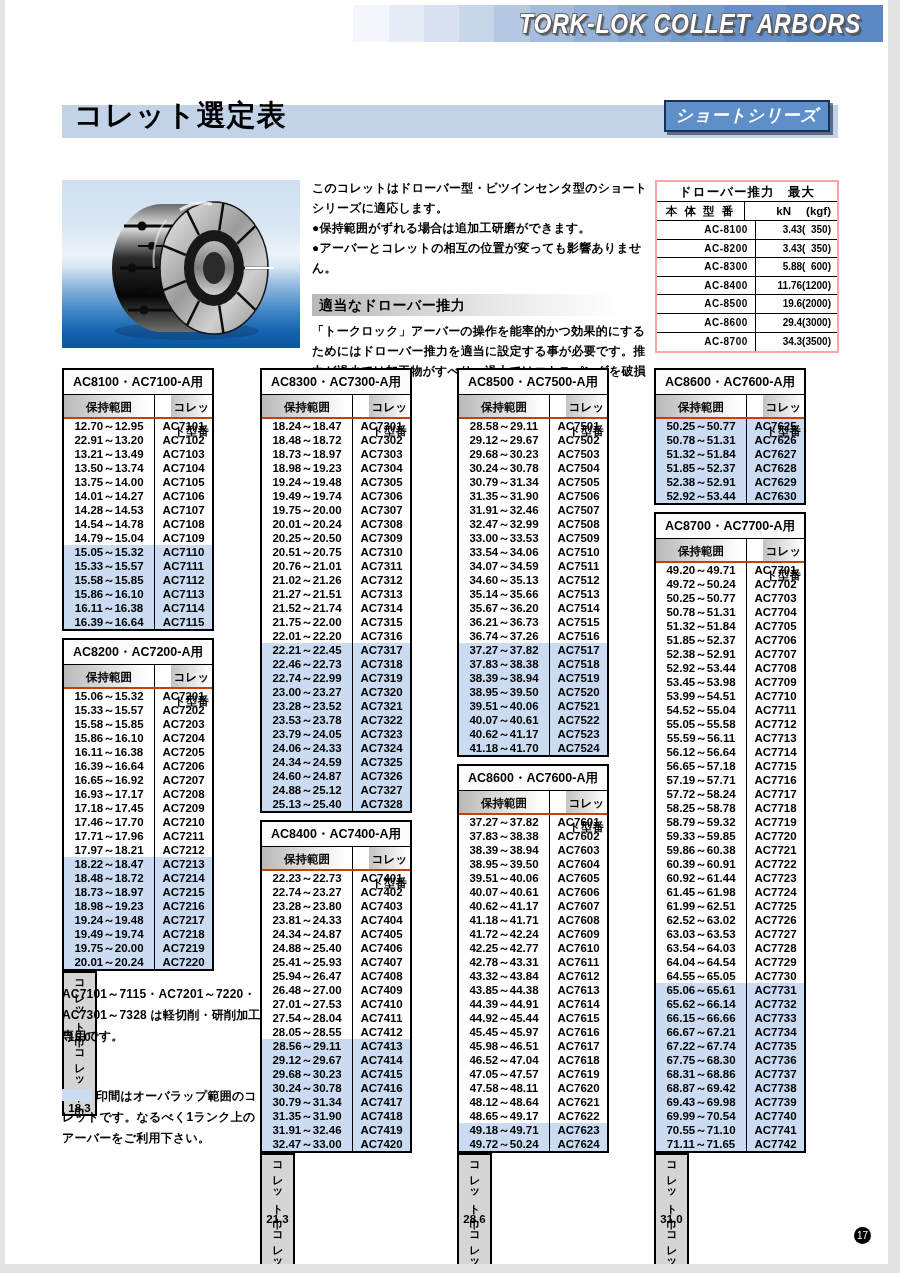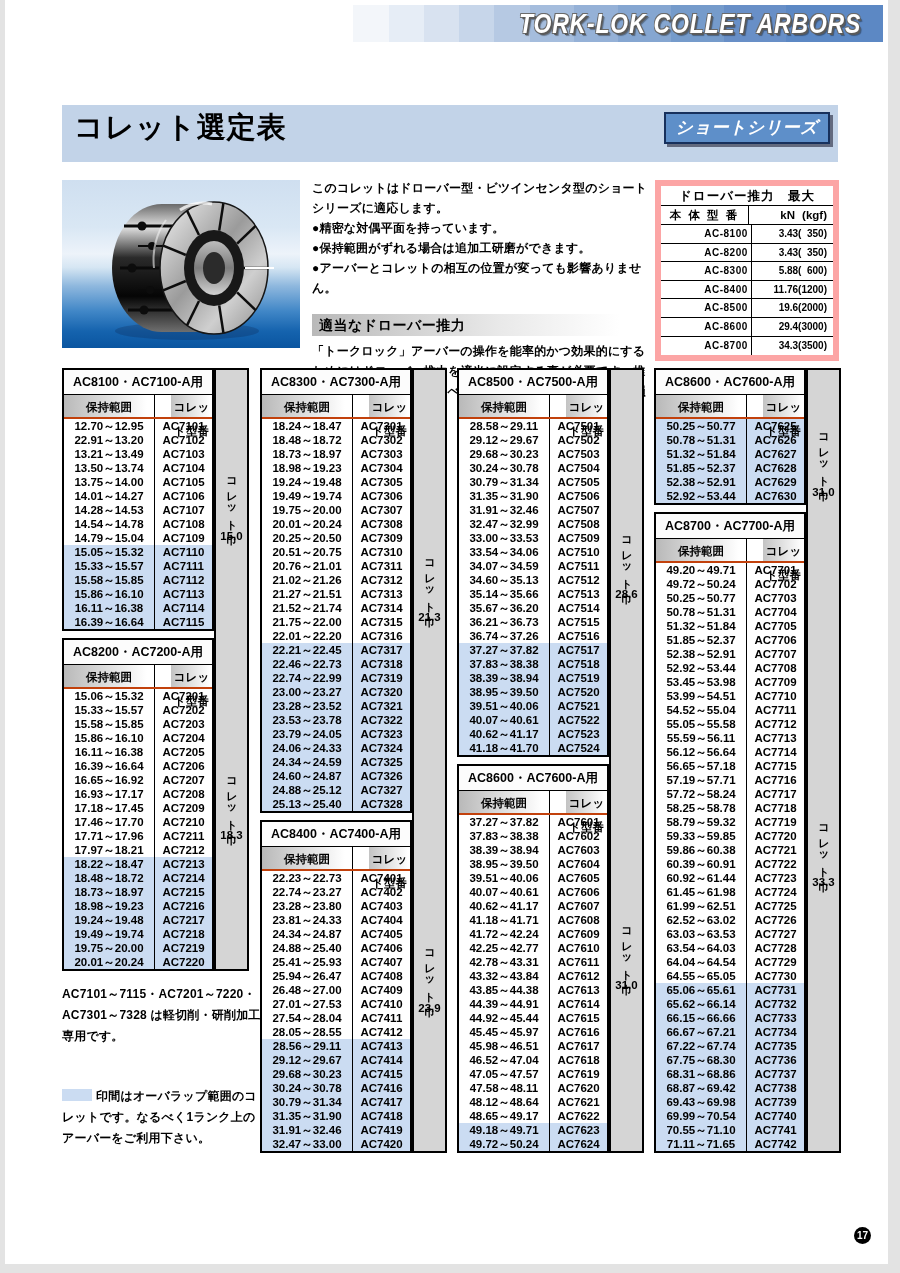--- a/index.html
+++ b/index.html
@@ -20,50 +20,50 @@
       #f3f6fa 40%,#f3f6fa 44%,#e6edf6 44%,#e6edf6 48%,#d8e2f0 48%,#d8e2f0 52%,
       #c7d6ea 52%,#c7d6ea 56%,#b6c9e3 56%,#b6c9e3 60%,#a5bddd 60%,#a5bddd 65%,
       #95b1d7 65%,#95b1d7 70%,#85a6d1 70%,#85a6d1 76%,#759bcb 76%,#759bcb 82%,
       #688fc7 82%,#688fc7 89%,var(--banner-blue) 89%,var(--banner-blue) 100%);
     display:flex;align-items:center;justify-content:flex-end;padding-right:22px;}
   .banner-text{font-size:28px;font-weight:bold;font-style:italic;color:#fff;letter-spacing:1px;
     transform:scaleX(.82);transform-origin:right center;white-space:nowrap;
     text-shadow:2px 2px 0 #5a5a5a,-1px -1px 0 #6a6a6a,1px -1px 0 #6a6a6a,-1px 1px 0 #6a6a6a,3px 3px 1px rgba(0,0,0,.35);}
 
   
-  .titlebar{position:absolute;left:62px;top:105px;width:776px;height:57px;background:var(--titlebar-bg);
+  .titlebar{position:absolute;left:62px;top:105px;width:776px;height:33px;background:var(--titlebar-bg);
     display:flex;align-items:center;justify-content:space-between;padding:0 8px 12px 12px;}
   .page-title{font-size:29px;font-weight:bold;letter-spacing:1px;}
   .badge{background:var(--badge-bg);color:#fff;font-size:17px;font-weight:bold;font-style:italic;
     border:2px solid #17305c;box-shadow:3px 3px 0 rgba(20,20,40,.55);padding:2px 10px 3px 10px;letter-spacing:0.5px;}
 
   
   .photo{position:absolute;left:62px;top:180px;width:238px;height:168px;
     background:linear-gradient(180deg,#cfdff0 0%,#d9e7f4 28%,#edf3fa 44%,#d6e6f3 52%,#8fb8de 63%,#4187c7 78%,#1563ae 90%,#0a55a0 100%);}
   .photo svg{display:block;}
 
   
   .intro{position:absolute;left:312px;top:178px;width:342px;font-size:12px;font-weight:bold;line-height:20px;letter-spacing:.2px;}
   .sec-head{margin-top:16px;margin-bottom:5px;height:22px;line-height:22px;padding-left:7px;font-size:14px;
     background:linear-gradient(to right,#b9b9b9,#e9e9e9 55%,#fff 90%);letter-spacing:.5px;}
 
   
-  .thrust{position:absolute;left:655px;top:180px;width:184px;border:6px solid #fca5a5;background:#fff;font-weight:bold;}
+  .thrust{position:absolute;left:655px;top:180px;width:184px;border:2px solid #fca5a5;background:#fff;font-weight:bold;}
   .tt-title{height:20px;line-height:20px;text-align:center;font-size:12.5px;border-bottom:1px solid #000;letter-spacing:1px;}
   .tt-head{display:flex;height:19px;line-height:19px;border-bottom:1px solid #000;font-size:11.5px;}
   .tt-model{width:88px;border-right:1px solid #000;text-align:center;letter-spacing:2px;}
   .tt-val{flex:1;display:flex;}
   .kn{width:46px;text-align:right;font-weight:bold;font-style:normal;}
   .kgf{flex:1;text-align:right;padding-right:6px;font-weight:bold;font-style:normal;white-space:pre;}
   .tt-row{display:flex;height:18.6px;line-height:18.6px;font-size:10px;padding-left:40px;}
   .tt-row:not(:last-child){border-bottom:1px solid #000;}
   .tt-row .tt-model{letter-spacing:.5px;}
 
   
-  .sel-col{position:absolute;top:368px;display:flex;align-items:stretch;}
+  .sel-col{position:absolute;top:368px;display:flex;align-items:stretch;flex-direction:column;}
   .col-tables{display:flex;flex-direction:column;gap:7px;width:152px;}
   .sel-table{width:152px;border:2px solid #000;background:#fff;}
   .t-title{height:25px;line-height:25px;text-align:center;font-size:12.5px;font-weight:bold;border-bottom:1px solid #000;background:#fcfcfc;letter-spacing:0;}
   .t-head{height:24px;border-bottom:2px solid #c2410c;display:flex;font-size:11.5px;font-weight:bold;gap:16px;}
   .h-range{width:91px;line-height:24px;text-align:center;border-right:1px solid #000;background:linear-gradient(to right,#b9b9b9,#fff 92%);}
   .h-model{flex:1;line-height:24px;text-align:center;background:linear-gradient(to right,#c3c3c3,#fff 95%);}
   .drow{height:14px;line-height:14px;display:flex;font-size:11.5px;font-weight:bold;}
   .c-range{width:91px;text-align:center;border-right:1px solid #000;}
   .c-model{flex:1;text-align:center;}
   .hl{background:var(--hl);}
@@ -73,21 +73,21 @@
   .side-num{font-size:11.5px;font-weight:bold;}
 
   
   .note{position:absolute;left:62px;width:202px;font-size:12px;font-weight:bold;line-height:21px;letter-spacing:.2px;}
   .note1{top:984px;}
   .note2{top:1086px;}
   .swatch{display:inline-block;width:30px;height:12px;background:var(--hl);vertical-align:-1px;margin-right:4px;}
 
   
   .pagenum{position:absolute;left:854px;top:1227px;width:17px;height:17px;border-radius:50%;background:#000;color:#fff;
-    font-size:10px;font-weight:bold;display:flex;align-items:center;justify-content:center;}
+    font-size:10px;font-weight:normal;display:flex;align-items:center;justify-content:center;}
 </style>
 </head>
 <body>
 
 <div class="page">
 
   <div class="banner">
     <span class="banner-text">TORK-LOK COLLET ARBORS</span>
   </div>
 
@@ -148,21 +148,20 @@
       </g>
       <line x1="183" y1="88" x2="212" y2="88" stroke="#ffffff" stroke-width="2"></line>
       <path d="M 118 30 A 50 62 0 0 1 150 24" fill="none" stroke="#fafafa" stroke-width="3" opacity="0.8"></path>
       <path d="M 104 40 A 46 58 0 0 0 92 88" fill="none" stroke="#f0f0f0" stroke-width="2" opacity="0.6"></path>
     </svg>
   </div>
 
   <div class="intro">
     <div>このコレットはドローバー型・ビツインセンタ型のショートシリーズに適応します。</div>
     <div>
-        <div>●精密な対偶平面を持っています。</div>
         <div>●保持範囲がずれる場合は追加工研磨ができます。</div>
         <div>●アーバーとコレットの相互の位置が変っても影響ありません。</div>
       </div>
     <div class="sec-head">適当なドローバー推力</div>
     <div>「トークロック」アーバーの操作を能率的かつ効果的にするためにはドローバー推力を適当に設定する事が必要です。推力が過少では加工物がすべり、過大ではエキスパンダを破損します。</div>
   </div>
 
   <div class="thrust">
     <div class="tt-title">ドローバー推力　最大</div>
     <div class="tt-head">

